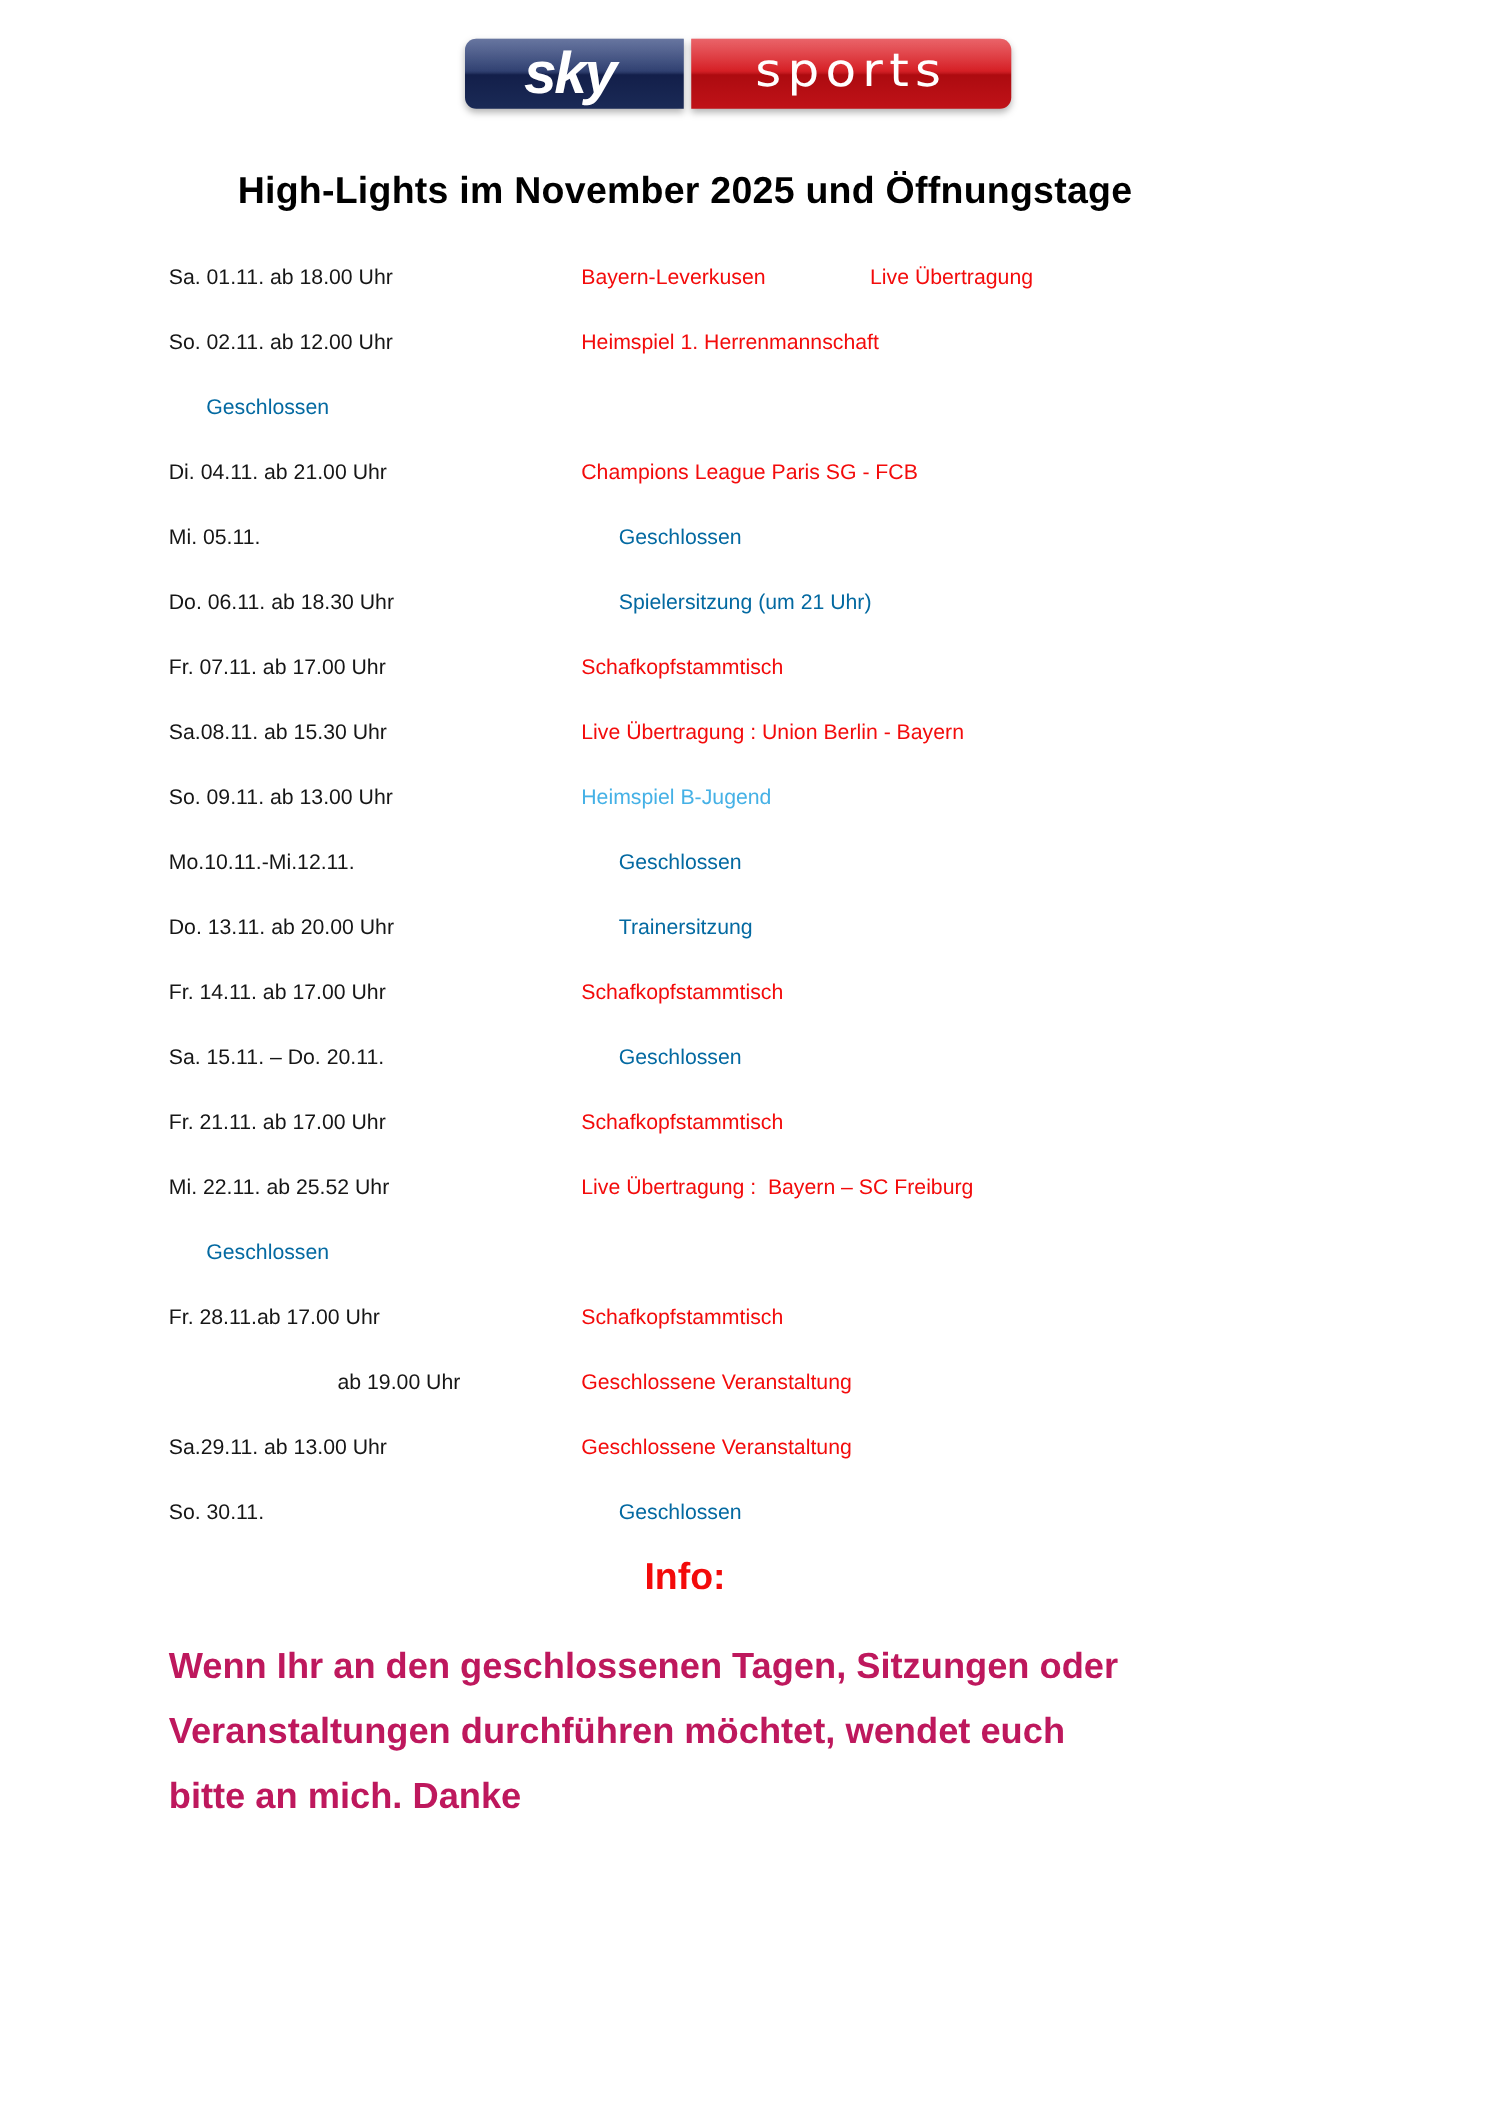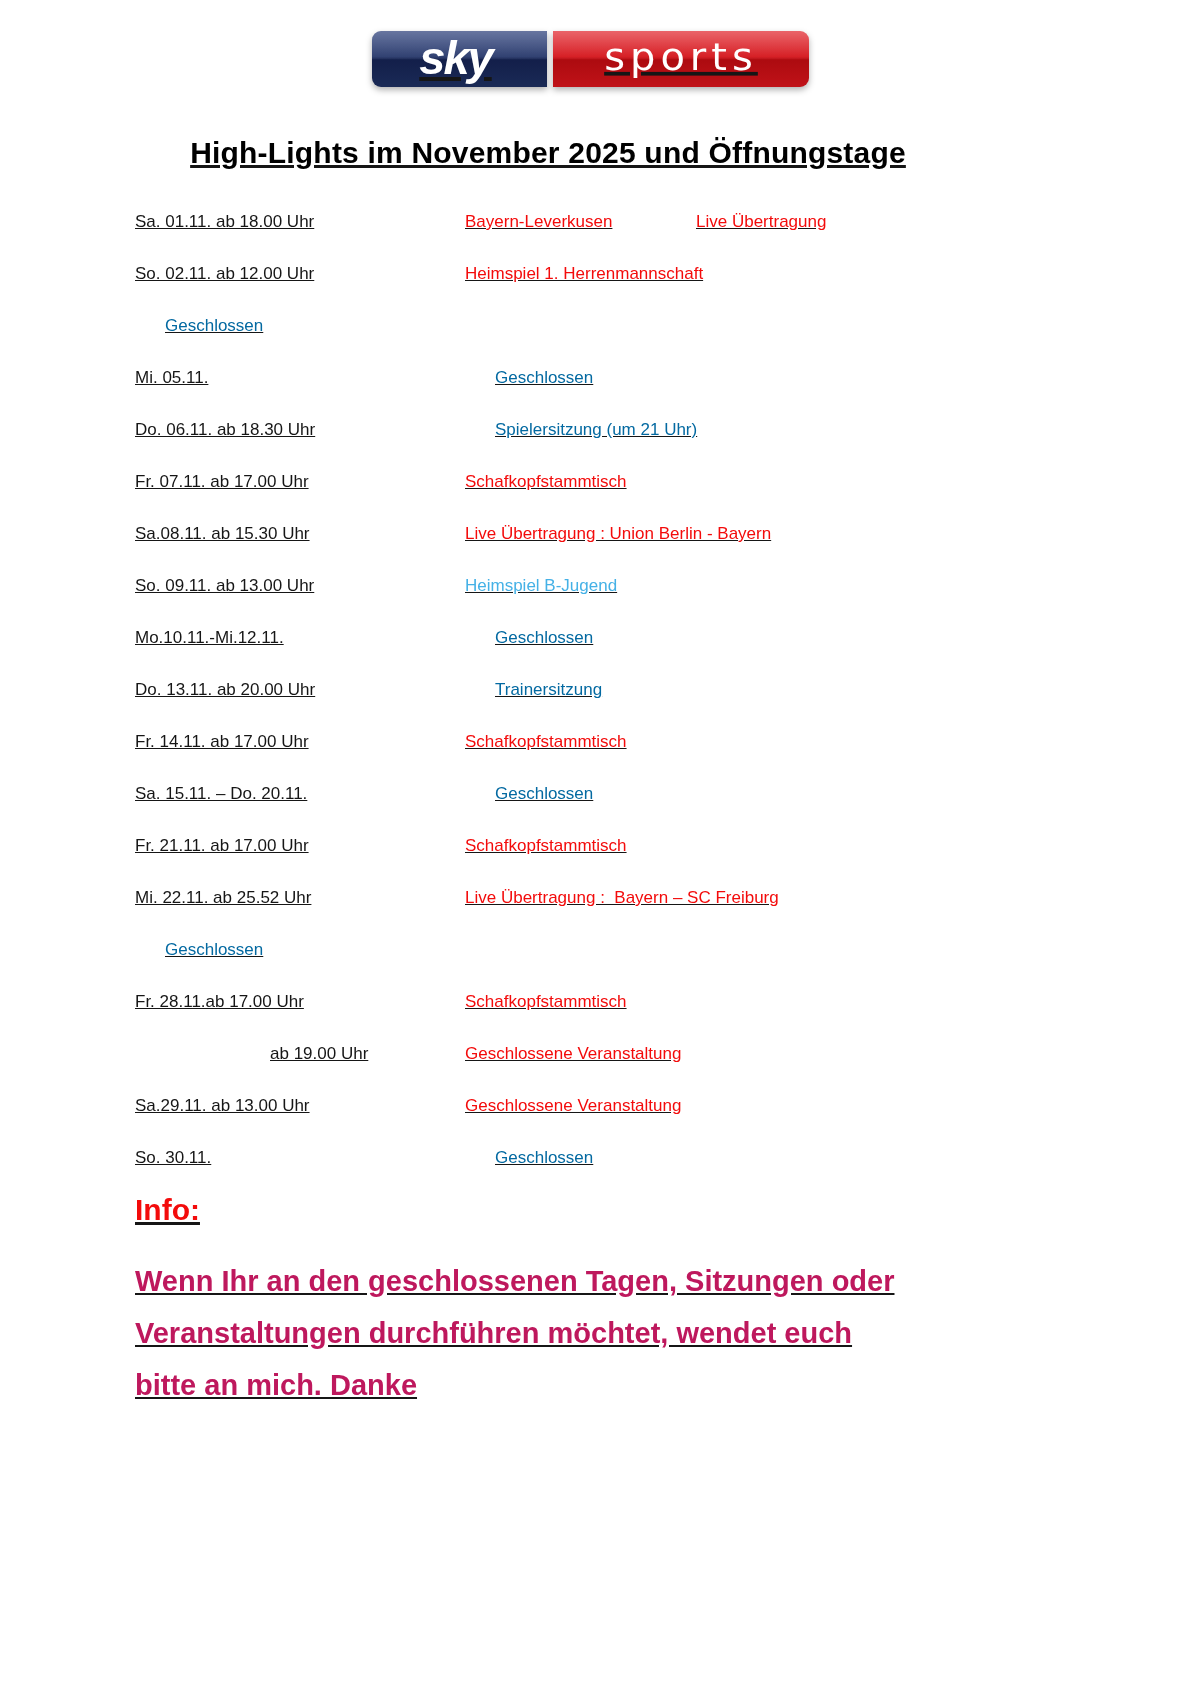--- a/index.html
+++ b/index.html
@@ -4,21 +4,21 @@
 <style>
   * { margin:0; padding:0; box-sizing:border-box; }
   html,body { background:#ffffff; }
   body {
     width:1190px; height:1684px;
     font-family:"Liberation Sans", sans-serif;
     color:#161616;
     position:relative;
     overflow:hidden;
   }
-  .page { width:1181px; height:1684px; background:#ffffff;text-decoration:underline; }
+  .page { width:1181px; height:1684px; background:#ffffff; }
 
   
   .logo-row { display:flex; justify-content:center; padding-top:31px; }
   .logo { display:flex; height:56px; filter:drop-shadow(0 3px 3px rgba(0,0,0,0.30)); }
   .logo-sky {
     width:175px; height:56px;
     background:linear-gradient(180deg,#3d4f85 0%,#27386b 46%,#131f4a 52%,#1a2a56 100%);
     border-radius:9px 0 0 9px;
     display:flex; align-items:center; justify-content:center;
     margin-right:6px;
@@ -67,21 +67,21 @@
   .date.indent { padding-left:135px; }
   .event { flex:0 0 265px; width:265px; }
   .extra { flex:1; }
   .cell[data-color="red"]   { color:#f30b0b; }
   .cell[data-color="blue"]  { color:#45b1e6; }
   .cell[data-color="black"] { color:#0369a1;margin-left:30px; }
 
   
   .info-heading {
     margin-top:9px;
-    text-align:left;
+    text-align:center;
     font-size:30px; font-weight:bold; color:#f30b0b;
     line-height:34px;
   }
   .info-paragraph {
     margin-top:28px;
     font-size:29px; font-weight:bold; color:#be185d;
   }
   .info-line { line-height:52px; white-space:pre; }
 </style>
 </head>
@@ -109,20 +109,24 @@
         <span class="cell date">Sa. 01.11. ab 18.00 Uhr</span>
         <span class="cell extra" data-color="red">Bayern-Leverkusen</span>
         <span class="cell event" data-color="red">Live Übertragung</span>
       </div>
       <div class="row">
         <span class="cell date">So. 02.11. ab 12.00 Uhr</span>
         <span class="cell event" data-color="red">Heimspiel 1. Herrenmannschaft</span>
       </div>
       <div class="row">
         <span class="cell event" data-color="black">Geschlossen</span>
+      </div>
+      <div class="row">
+        <span class="cell date">Di. 04.11. ab 21.00 Uhr</span>
+        <span class="cell event" data-color="red">Champions League Paris SG - FCB</span>
       </div>
       <div class="row">
         <span class="cell date">Mi. 05.11.</span>
         <span class="cell event" data-color="black">Geschlossen</span>
       </div>
       <div class="row">
         <span class="cell date">Do. 06.11. ab 18.30 Uhr</span>
         <span class="cell event" data-color="black">Spielersitzung (um 21 Uhr)</span>
       </div>
       <div class="row">

